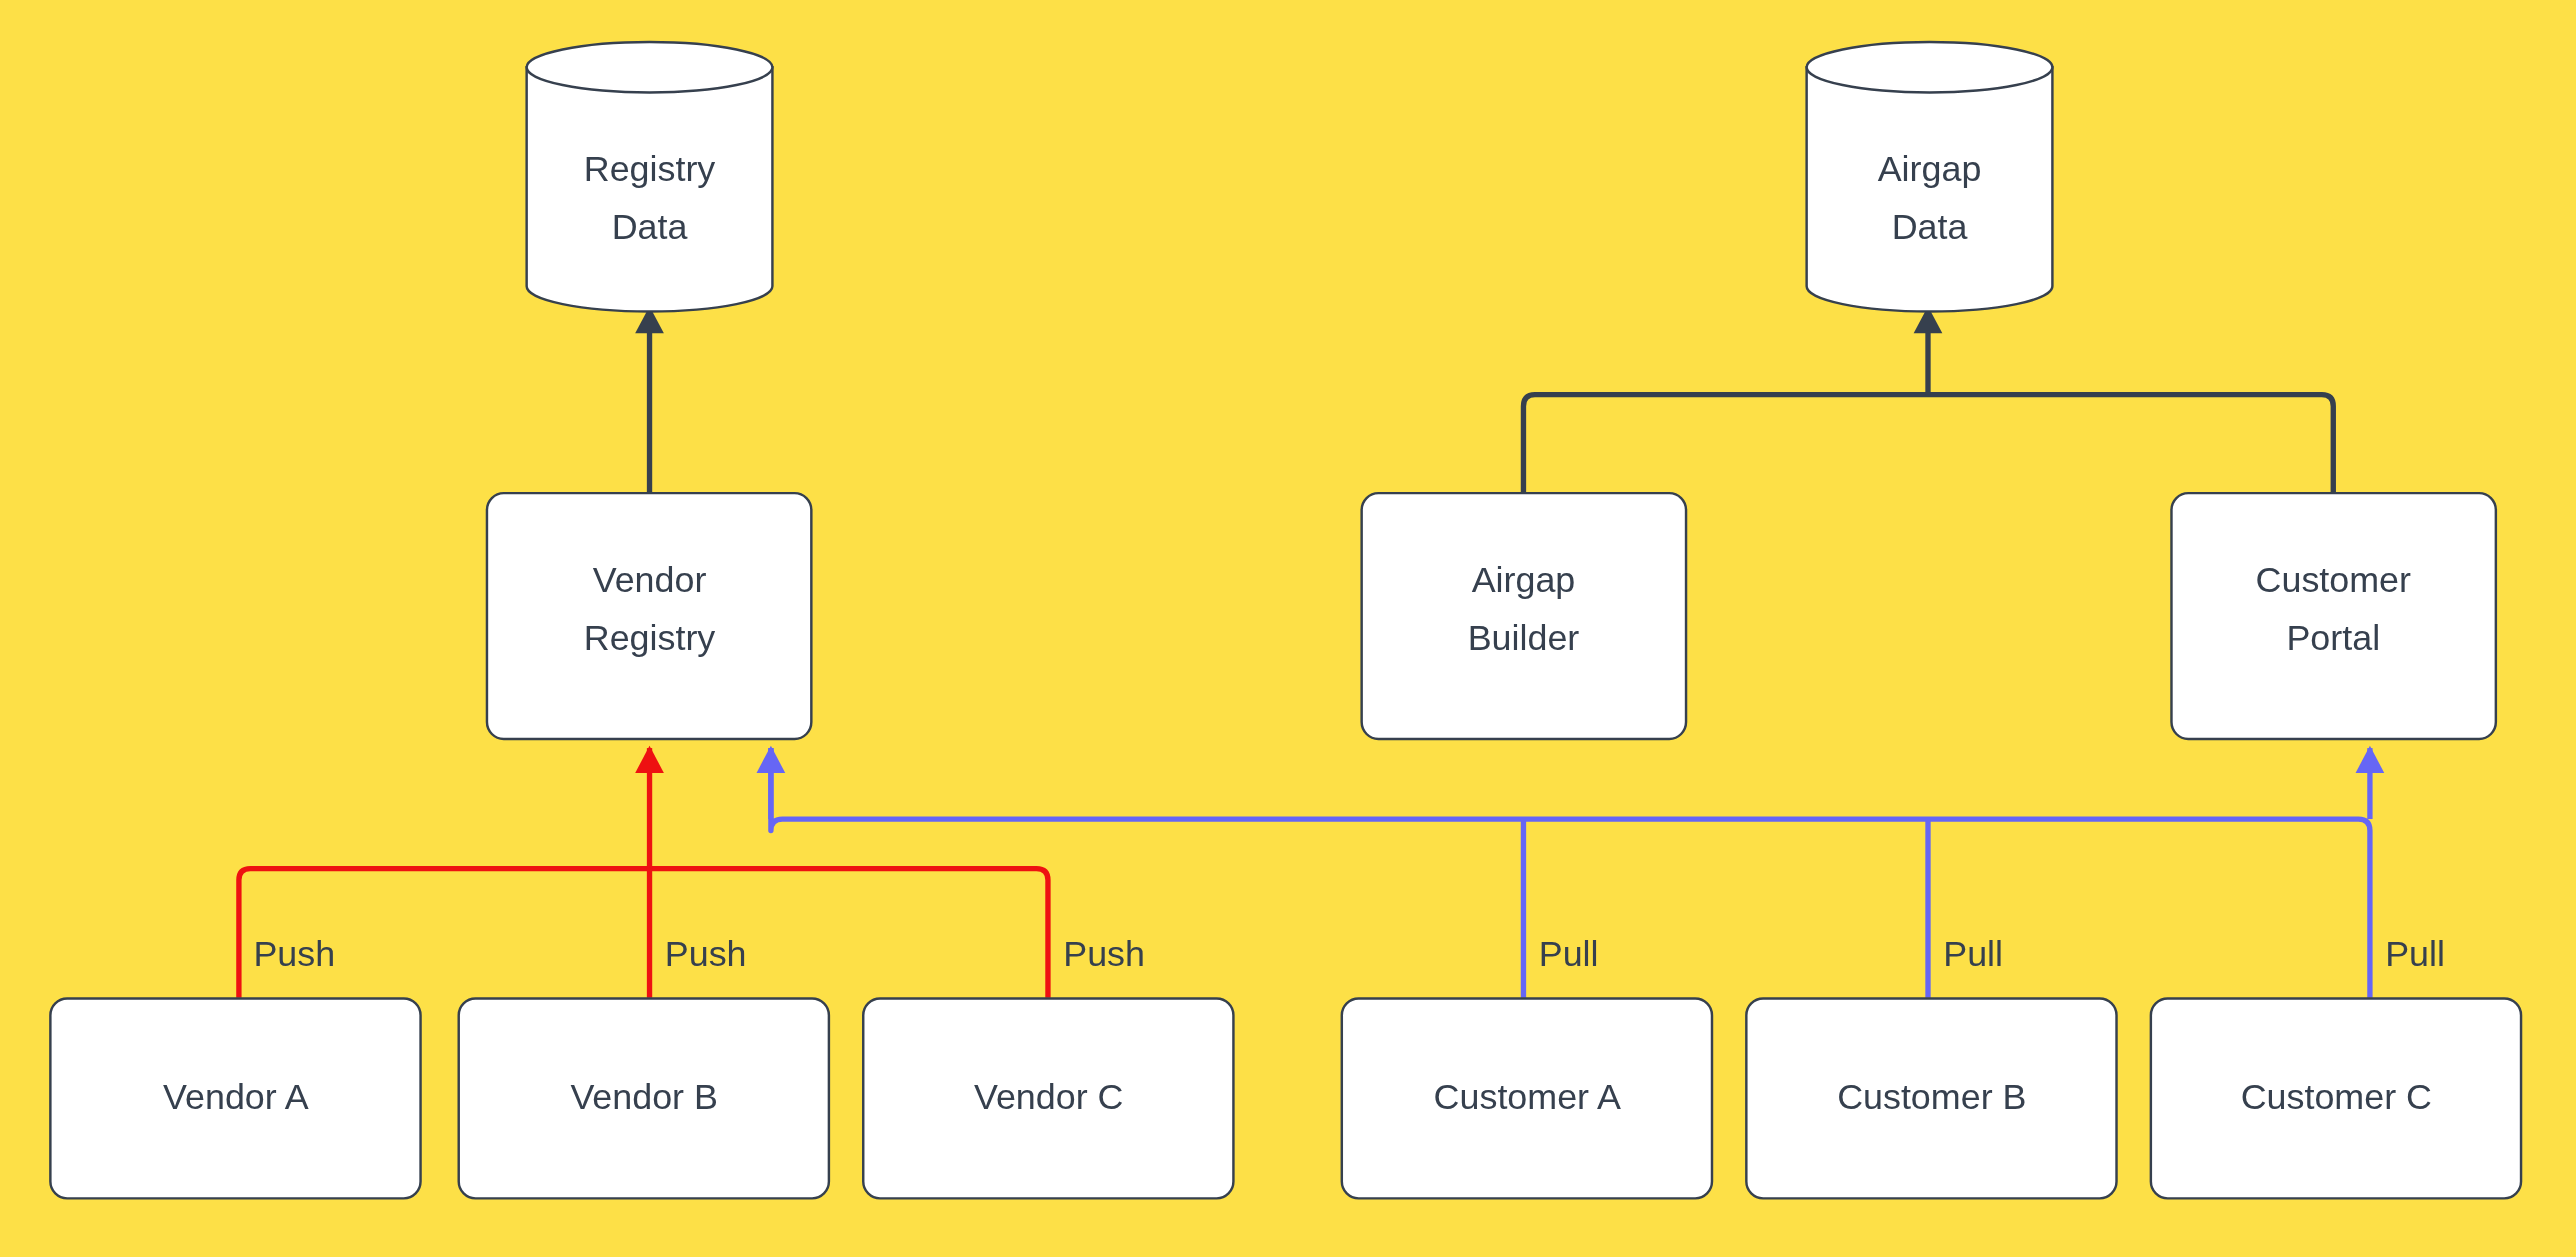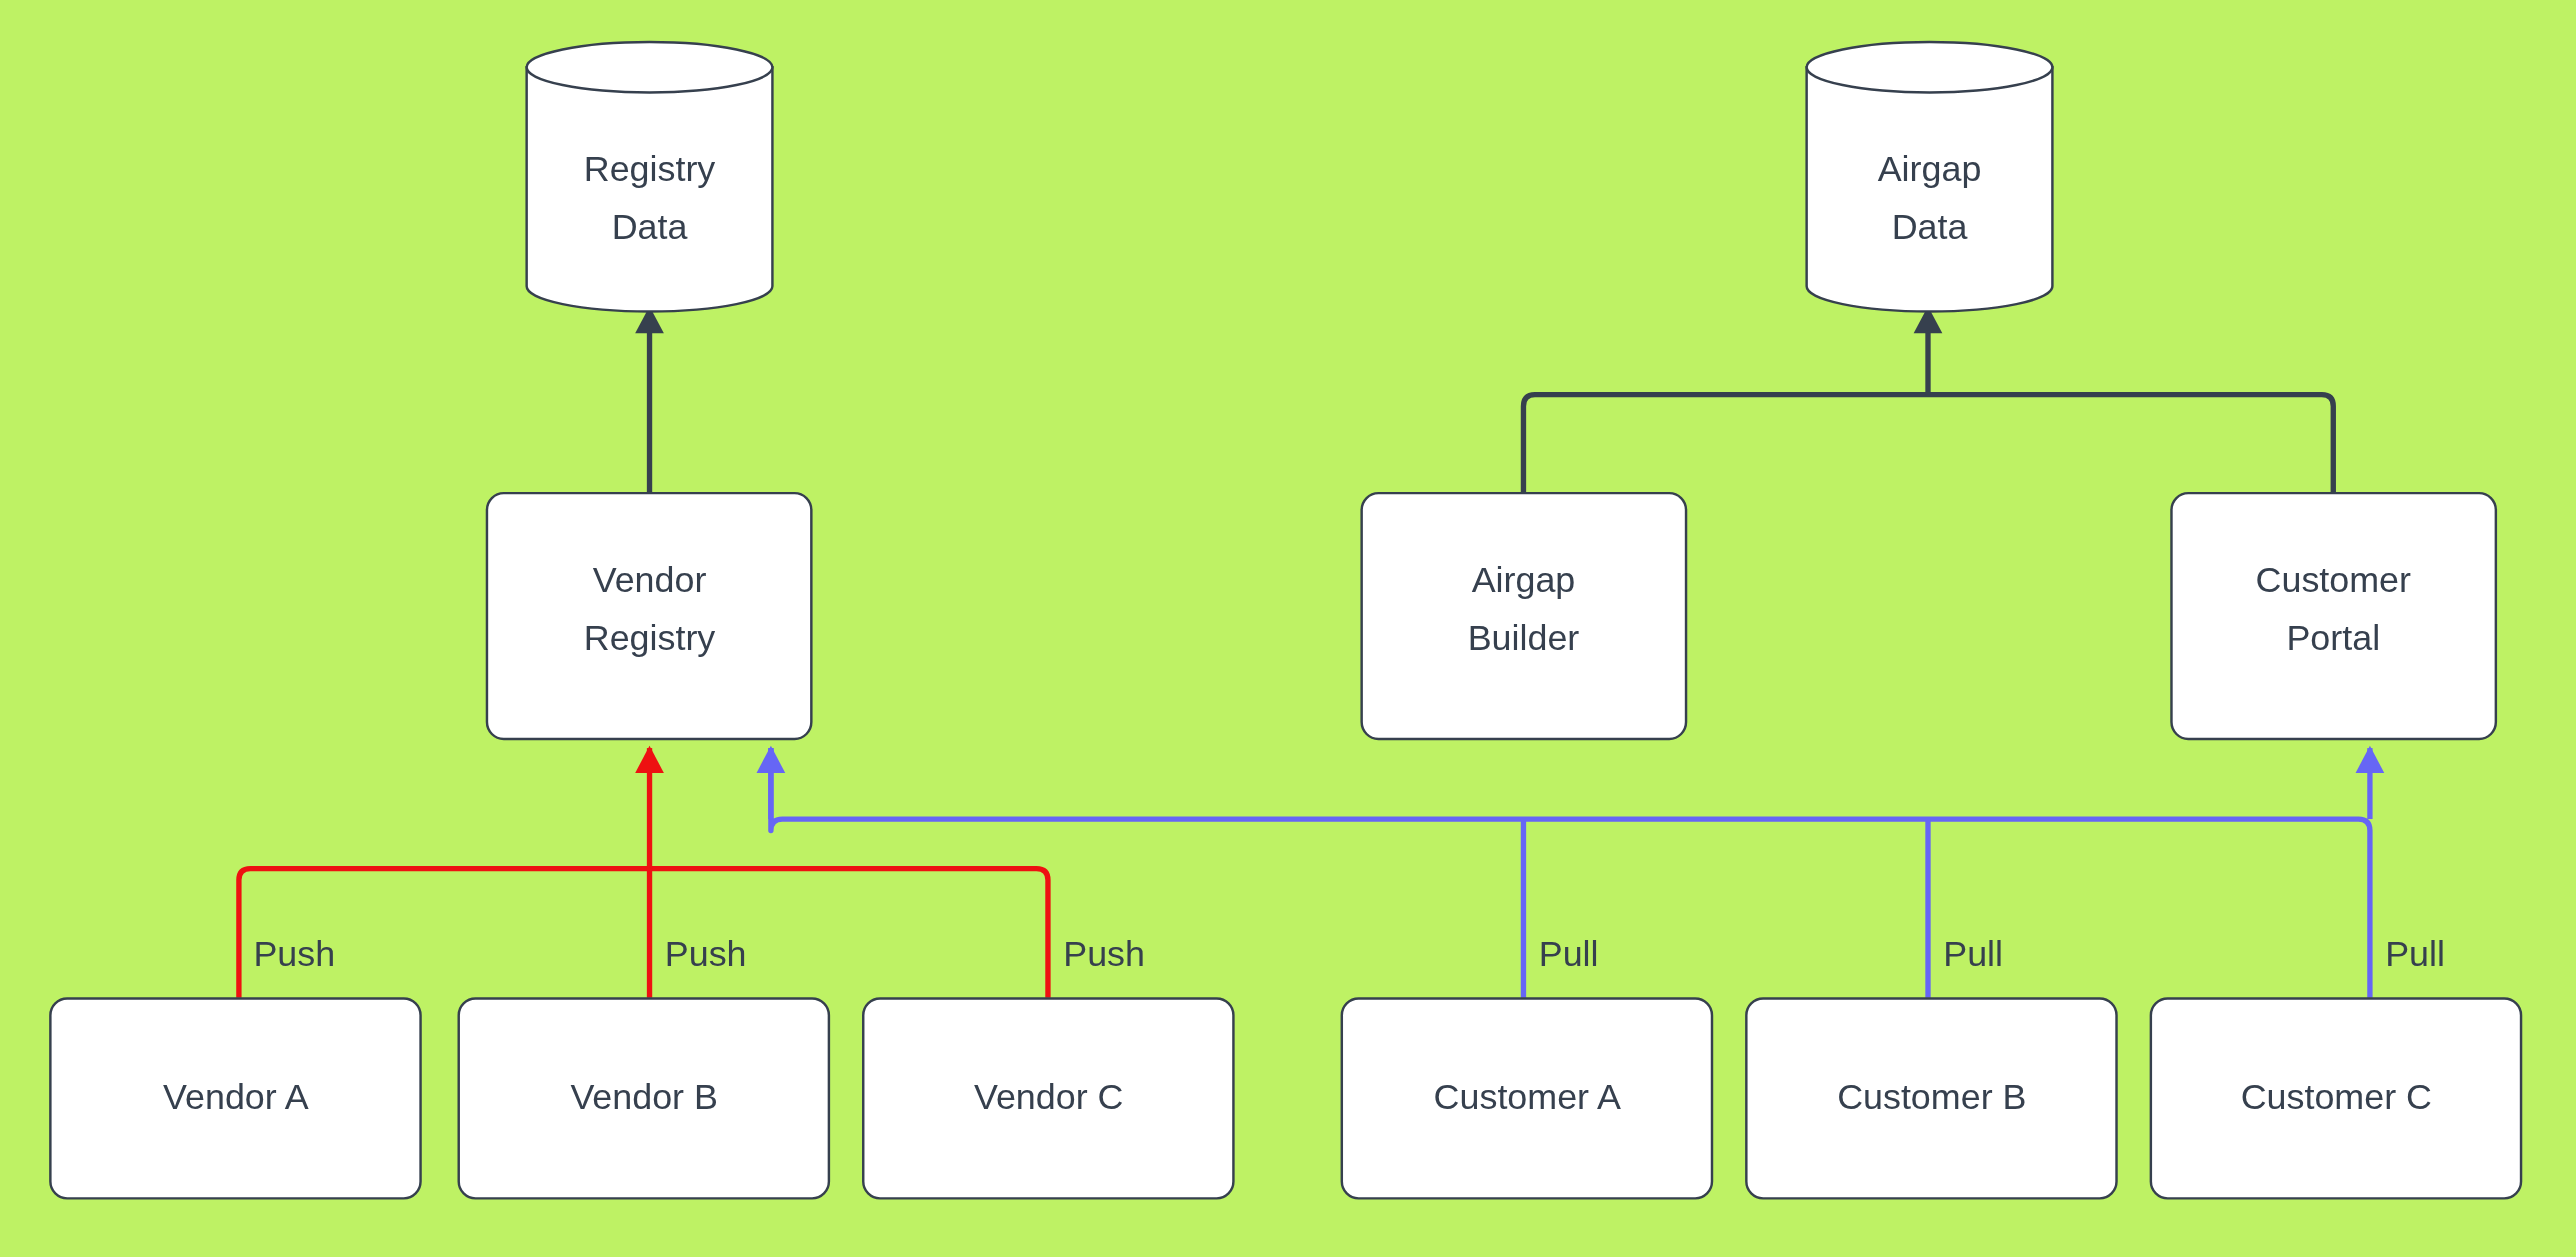--- a/index.html
+++ b/index.html
@@ -4,21 +4,21 @@
 <style>
   html, body {
     margin: 0;
     padding: 0;
     background: #ffffff;
   }
   #diagram-root {
     position: relative;
     width: 2576px;
     height: 1258px;
-    background: #bef264;
+    background: #fde047;
     font-family: "Liberation Sans", sans-serif;
     overflow: hidden;
   }
   svg#flow {
     display: block;
     width: 2576px;
     height: 1258px;
   }
   .node-shape {
     fill: #ffffff;

